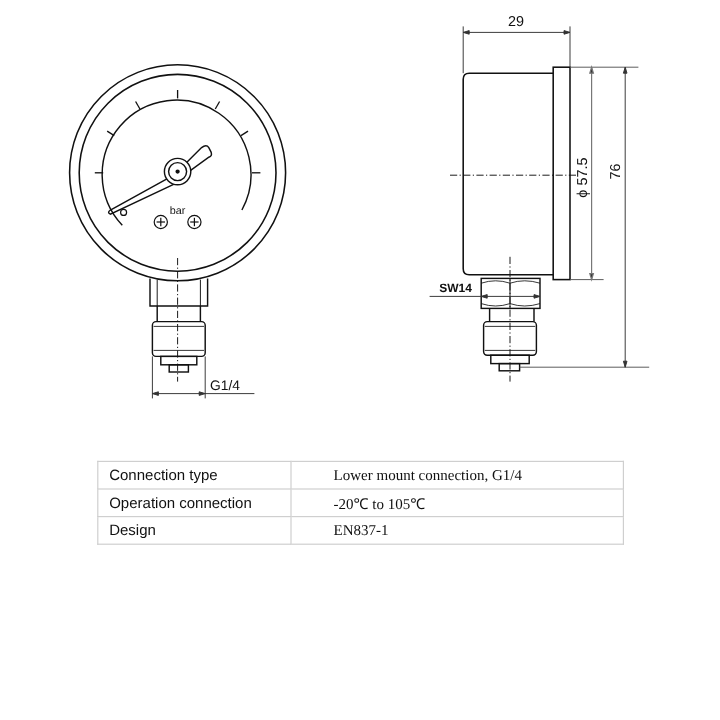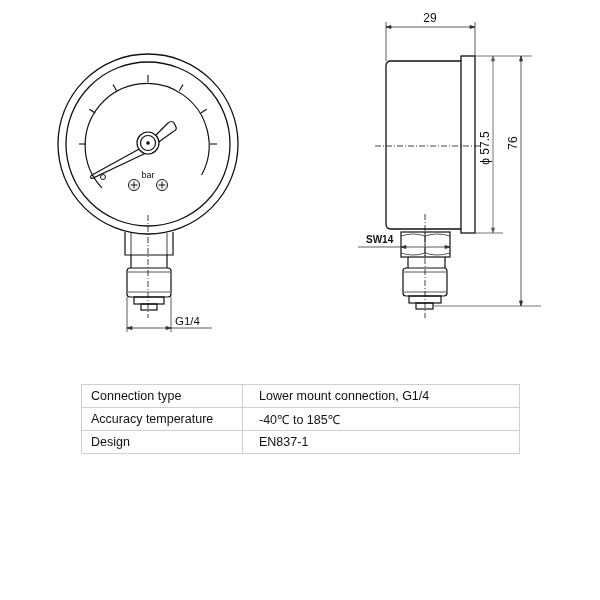--- a/index.html
+++ b/index.html
@@ -2,21 +2,21 @@
 <html><head>
 <meta charset="utf-8">
 <style>
   html, body { margin:0; padding:0; background:#ffffff; }
   body { width:600px; height:600px; position:relative; overflow:hidden; font-family:"Liberation Sans", sans-serif; color:#111; }
   #drawing { position:absolute; left:0; top:0; width:600px; height:370px; }
   svg text { font-family:"Liberation Sans", sans-serif; }
   #spec-table { position:absolute; left:81px; top:384px; width:439px; border-collapse:collapse;border-radius:28px; }
   #spec-table td { border:1px solid #cfcfcf; font-size:12.5px; color:#111; padding:0 0 0 9px; height:22px; vertical-align:middle; }
   #spec-table td.label { width:151px; }
-  #spec-table td.value { padding-left:16px; }
+  #spec-table td.value { padding-left:35px;font-family:Liberation Serif, serif; }
   #spec-table tr.tall td { height:45px; }
   #spec-table .line { display:block; line-height:22px; }
   #spec-table .line.small { font-size:12px; }
 </style>
 </head>
 <body>
 
 <svg id="drawing" width="600" height="370" viewBox="0 0 600 370" xmlns="http://www.w3.org/2000/svg">
 
   <g fill="none" stroke="#111" stroke-width="1.3">
@@ -138,21 +138,21 @@
   <text x="366" y="243" font-size="10" font-weight="bold" fill="#111">SW14</text>
 </svg>
 
 <table id="spec-table">
   <tbody>
     <tr>
       <td class="label">Connection type</td>
       <td class="value">Lower mount connection, G1/4</td>
     </tr>
     <tr>
-      <td class="label">Accuracy temperature</td>
-      <td class="value">-40℃  to 185℃</td>
+      <td class="label">Operation connection</td>
+      <td class="value">-20℃  to 105℃</td>
     </tr>
     <tr>
       <td class="label">Design</td>
       <td class="value">EN837-1</td>
     </tr>
   </tbody>
 </table>
 
 </body></html>

